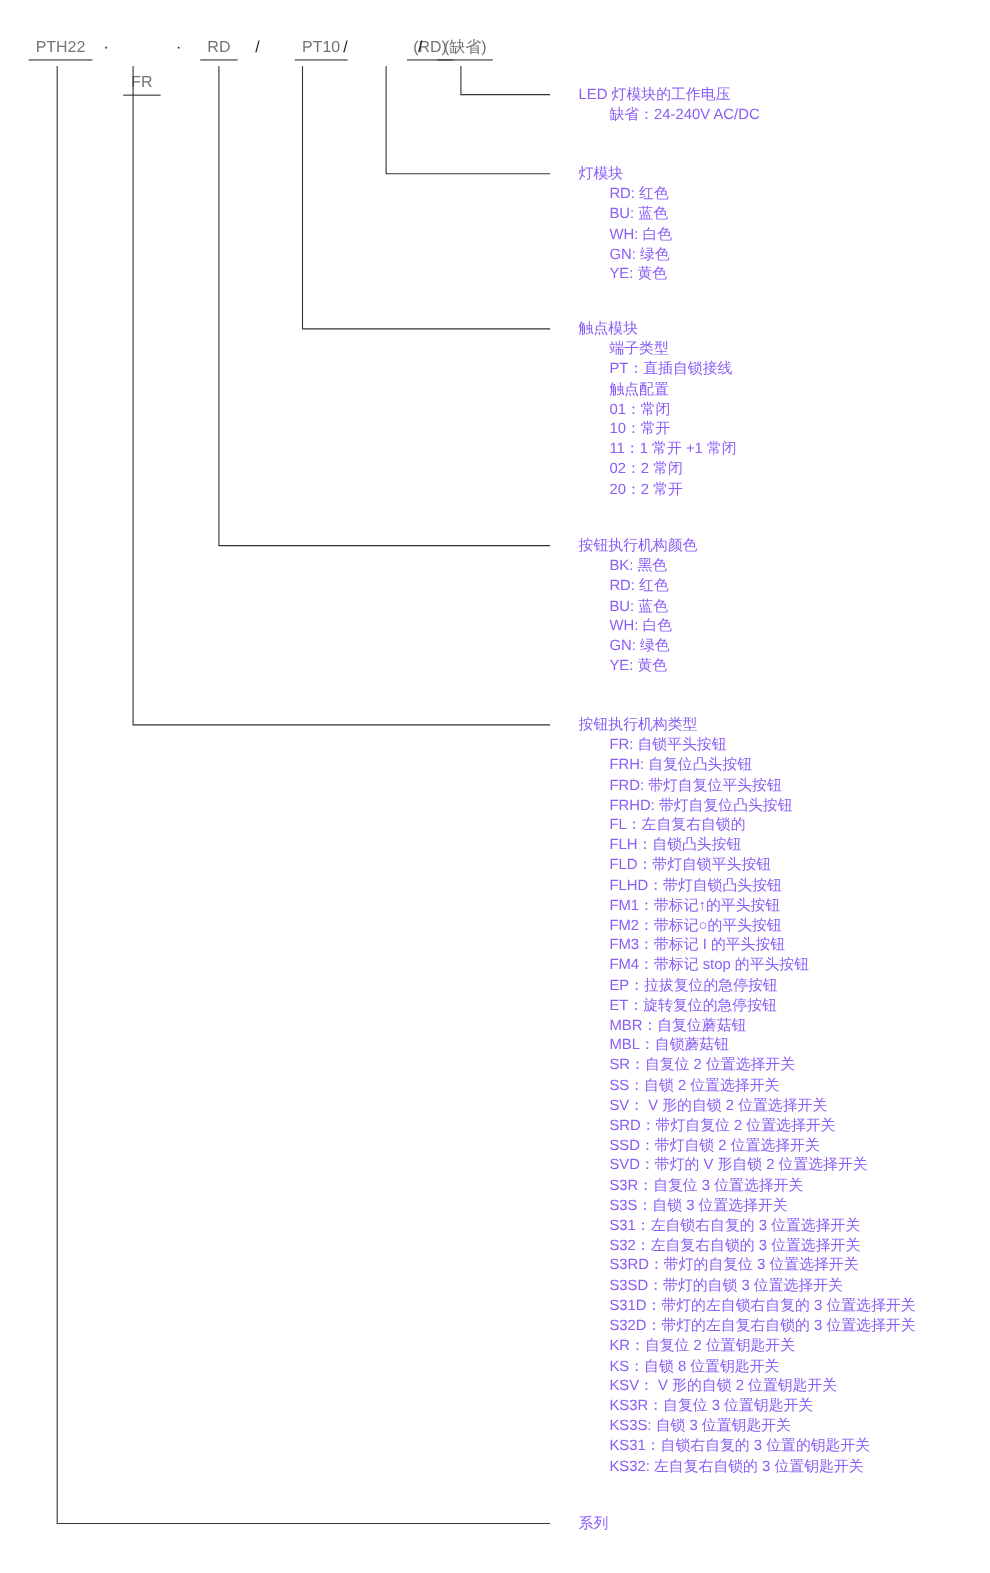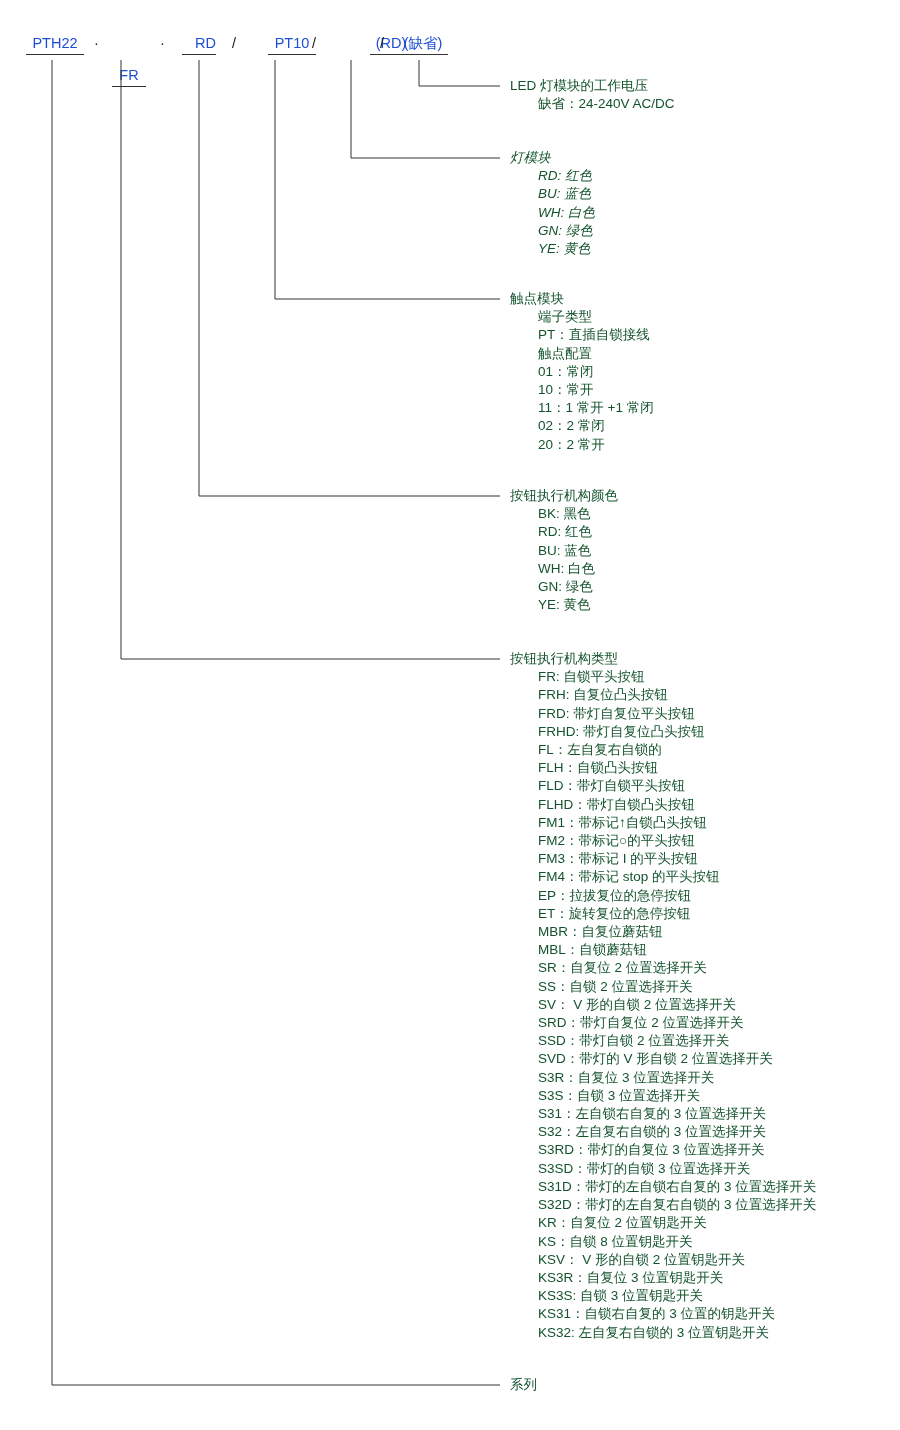--- a/index.html
+++ b/index.html
@@ -25,21 +25,21 @@
   .code-row {
     position: absolute;
     left: 0;
     top: 34px;
     width: 900px;
     height: 26px;
   }
   .code-seg {
     position: absolute;
     font-size: 14.5px;
-    color: #1d4ed8;
+    color: #737373;
     white-space: nowrap;
     text-align: center;
     line-height: 18px;
   }
   .code-seg.underlined {
     border-bottom: 1px solid #333;
     padding-bottom: 2px;
   }
   .code-sep {
     position: absolute;
@@ -51,43 +51,43 @@
   #leaders {
     position: absolute;
     left: 0; top: 0;
     width: 900px;
     height: 1430px;
     pointer-events: none;
   }
   
   .desc {
     position: absolute;
-    left: 510px;
+    left: 526px;
     font-size: 13.5px;
     line-height: 18.2px;
-    color: #14532d;
+    color: #8b5cf6;
     white-space: nowrap;
   }
   .desc .ttl {
     display: block;
   }
   .desc .ln {
     display: block;
     margin-left: 28px;
   }
 </style>
 </head>
 <body>
 
 <div id="sheet">
 
   <div class="code-row">
       <div class="code-seg underlined" style="left: 26px; width: 58px;">PTH22</div>
       <div class="code-seg underlined" style="left: 112px; width: 34px; margin-top: 32px;">FR</div>
-      <div class="code-seg underlined" style="left: 182px; width: 34px; text-align: right;">RD</div>
+      <div class="code-seg underlined" style="left: 182px; width: 34px;">RD</div>
       <div class="code-seg underlined" style="left: 256px; width: 48px; margin-left: 12px;">PT10</div>
       <div class="code-seg underlined" style="left: 330px; width: 42px; margin-left: 40px;">(RD)</div>
       <div class="code-seg underlined" style="left: 398px; width: 50px;">(缺省)</div>
       <div class="code-sep" style="left: 94px;">·</div>
       <div class="code-sep" style="left: 160px;">·</div>
       <div class="code-sep" style="left: 232px;">/</div>
       <div class="code-sep" style="left: 312px;">/</div>
       <div class="code-sep" style="left: 380px;">/</div>
     </div>
 
@@ -98,21 +98,21 @@
       <path d="M 199 60 L 199 496 L 500 496" fill="none" stroke="#333333" stroke-width="1"></path>
       <path d="M 121 60 L 121 659 L 500 659" fill="none" stroke="#333333" stroke-width="1"></path>
       <path d="M 52 60 L 52 1385 L 500 1385" fill="none" stroke="#333333" stroke-width="1"></path>
     </svg>
 
   <div id="descs">
       <div class="desc" style="top: 77px;">
         <span class="ttl">LED 灯模块的工作电压</span>
         <span class="ln">缺省：24-240V AC/DC</span>
       </div>
-      <div class="desc" style="top: 149px; font-style: italic;">
+      <div class="desc" style="top: 149px;">
         <span class="ttl">灯模块</span>
         <span class="ln">RD: 红色</span>
         <span class="ln">BU: 蓝色</span>
         <span class="ln">WH: 白色</span>
         <span class="ln">GN: 绿色</span>
         <span class="ln">YE: 黄色</span>
       </div>
       <div class="desc" style="top: 290px;">
         <span class="ttl">触点模块</span>
         <span class="ln">端子类型</span>
@@ -136,21 +136,21 @@
       <div class="desc" style="top: 650px;">
         <span class="ttl">按钮执行机构类型</span>
         <span class="ln">FR: 自锁平头按钮</span>
         <span class="ln">FRH: 自复位凸头按钮</span>
         <span class="ln">FRD: 带灯自复位平头按钮</span>
         <span class="ln">FRHD: 带灯自复位凸头按钮</span>
         <span class="ln">FL：左自复右自锁的</span>
         <span class="ln">FLH：自锁凸头按钮</span>
         <span class="ln">FLD：带灯自锁平头按钮</span>
         <span class="ln">FLHD：带灯自锁凸头按钮</span>
-        <span class="ln">FM1：带标记↑自锁凸头按钮</span>
+        <span class="ln">FM1：带标记↑的平头按钮</span>
         <span class="ln">FM2：带标记○的平头按钮</span>
         <span class="ln">FM3：带标记 I 的平头按钮</span>
         <span class="ln">FM4：带标记 stop 的平头按钮</span>
         <span class="ln">EP：拉拔复位的急停按钮</span>
         <span class="ln">ET：旋转复位的急停按钮</span>
         <span class="ln">MBR：自复位蘑菇钮</span>
         <span class="ln">MBL：自锁蘑菇钮</span>
         <span class="ln">SR：自复位 2 位置选择开关</span>
         <span class="ln">SS：自锁 2 位置选择开关</span>
         <span class="ln">SV： V 形的自锁 2 位置选择开关</span>

